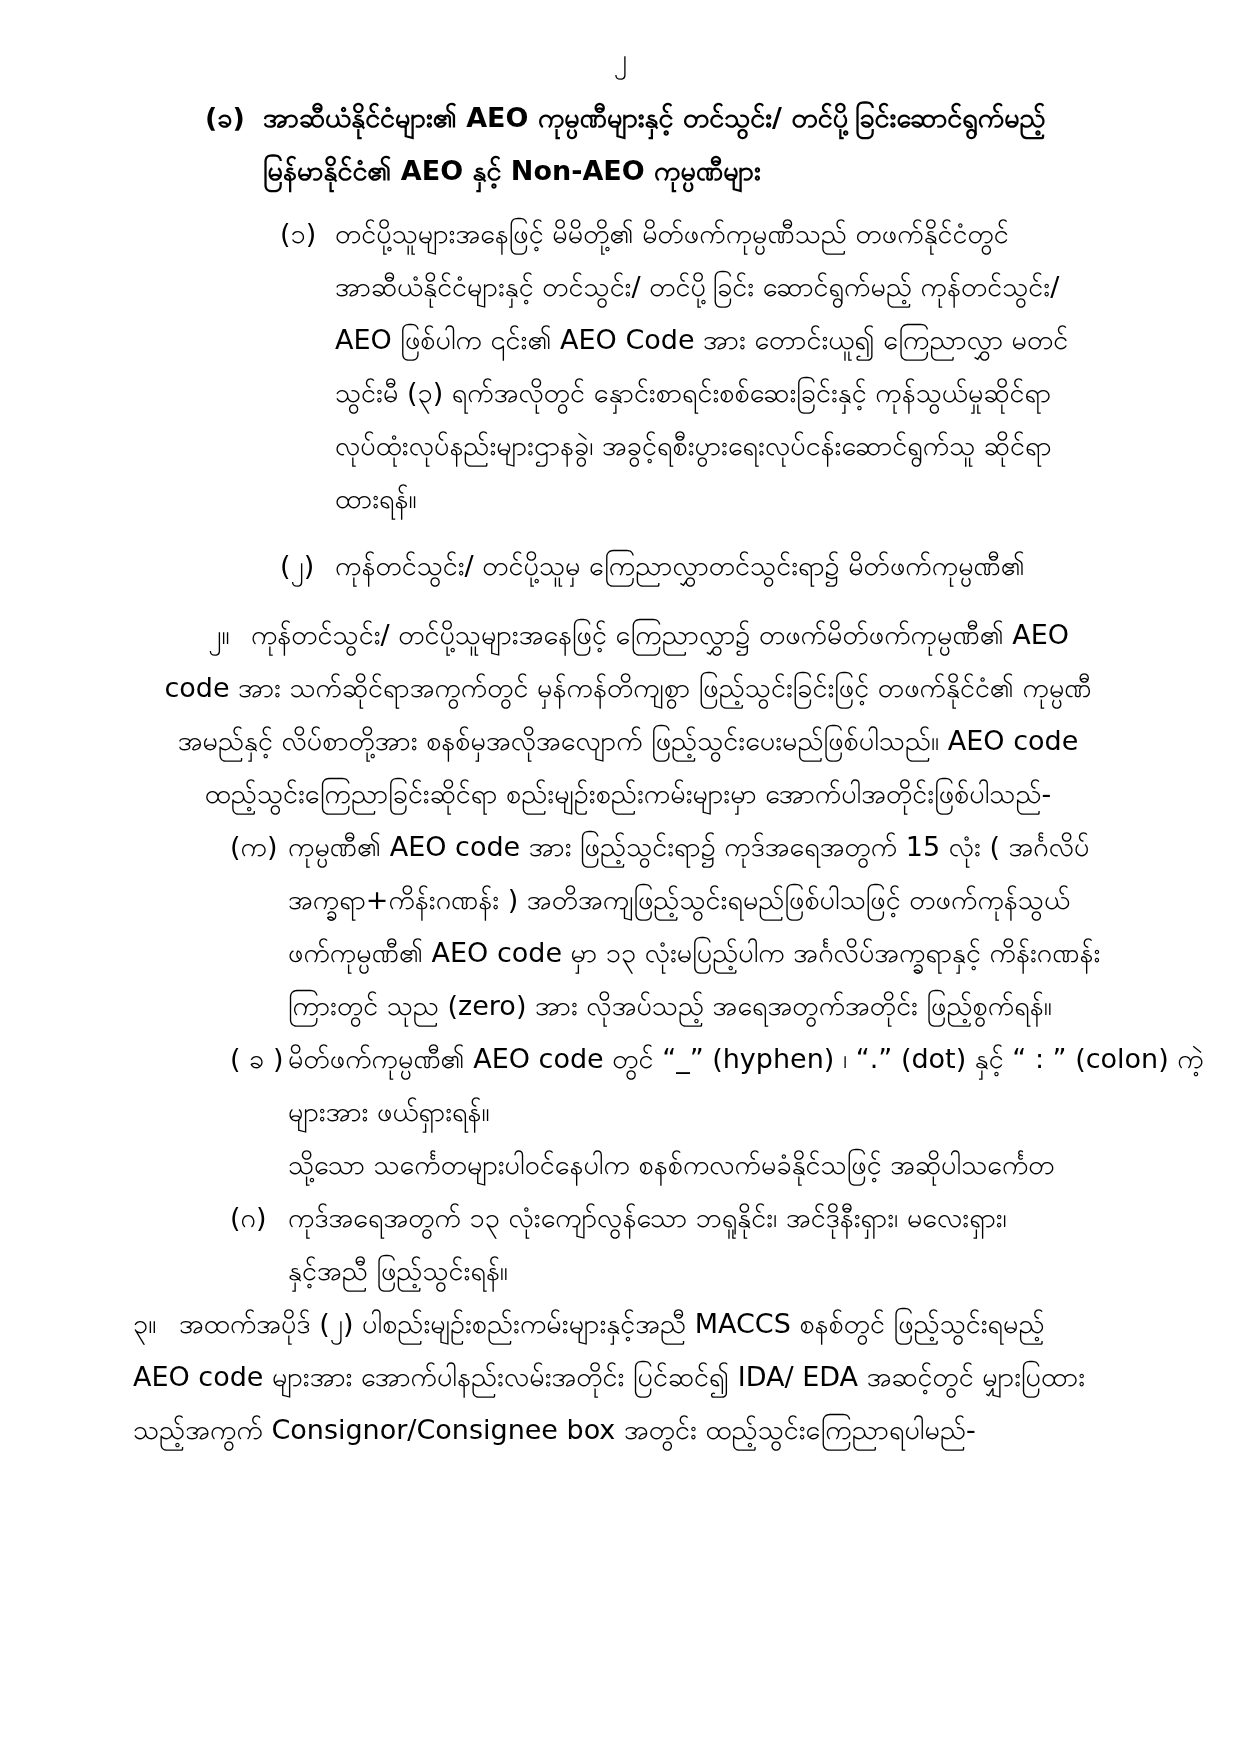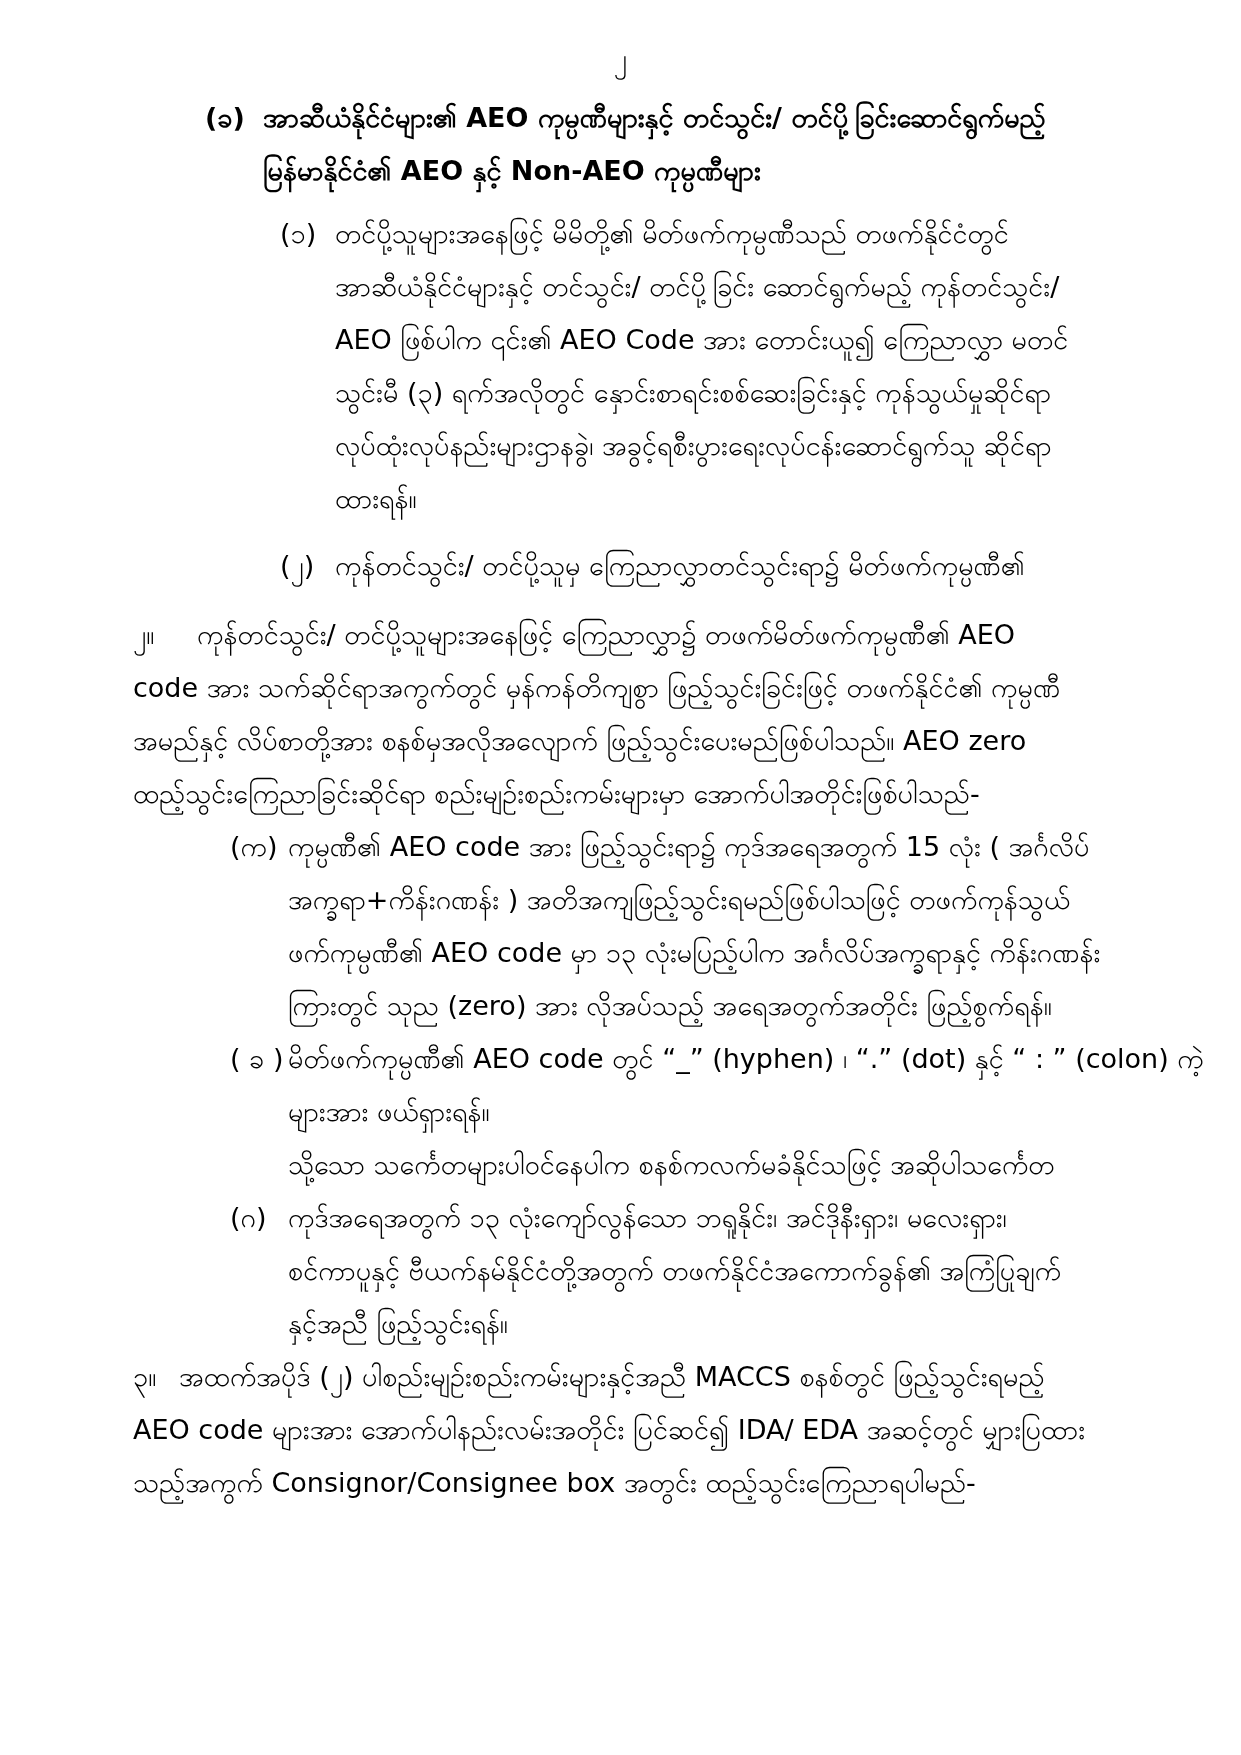--- a/index.html
+++ b/index.html
@@ -44,21 +44,21 @@
   .hdr .lbl { width: 58px; }
   .item1 { margin-left: 280px; }
   .item1 .lbl { width: 55px; }
   .item1 + .item1 { margin-top: 14px; }
   .item2 { margin-left: 230px; }
   .item2 .lbl { width: 58px; }
   .para {
     margin-left: 133px;
     margin-right: 118px;
   }
-  .para-2 { margin-top: 16px; }
+  .para-2 { margin-top: 16px; text-align: center; }
   .pnum { display: inline-block; }
   .pnum-2 { width: 64px; }
   .pnum-3 { width: 46px; }
   .line { white-space: nowrap; }
 </style>
 </head>
 <body>
 
 <div class="page">
 
@@ -89,21 +89,21 @@
     <div class="content">
       <div class="line">ကုန်တင်သွင်း/ တင်ပို့သူမှ ကြေညာလွှာတင်သွင်းရာ၌ မိတ်ဖက်ကုမ္ပဏီ၏</div>
     </div>
   </div>
 
   <div class="para para-2">
     <div class="line">
       <span class="pnum pnum-2">၂။</span><span>ကုန်တင်သွင်း/ တင်ပို့သူများအနေဖြင့် ကြေညာလွှာ၌  တဖက်မိတ်ဖက်ကုမ္ပဏီ၏ AEO</span>
     </div>
     <div class="line">code အား သက်ဆိုင်ရာအကွက်တွင် မှန်ကန်တိကျစွာ ဖြည့်သွင်းခြင်းဖြင့် တဖက်နိုင်ငံ၏ ကုမ္ပဏီ</div>
-    <div class="line">အမည်နှင့် လိပ်စာတို့အား စနစ်မှအလိုအလျောက် ဖြည့်သွင်းပေးမည်ဖြစ်ပါသည်။ AEO zero</div>
+    <div class="line">အမည်နှင့် လိပ်စာတို့အား စနစ်မှအလိုအလျောက် ဖြည့်သွင်းပေးမည်ဖြစ်ပါသည်။ AEO code</div>
     <div class="line">ထည့်သွင်းကြေညာခြင်းဆိုင်ရာ စည်းမျဉ်းစည်းကမ်းများမှာ အောက်ပါအတိုင်းဖြစ်ပါသည်-</div>
   </div>
 
   <div class="block item2">
     <span class="lbl">(က)</span>
     <div class="content">
       <div class="line">ကုမ္ပဏီ၏ AEO code အား ဖြည့်သွင်းရာ၌ ကုဒ်အရေအတွက် 15 လုံး ( အင်္ဂလိပ်</div>
       <div class="line">အက္ခရာ+ကိန်းဂဏန်း ) အတိအကျဖြည့်သွင်းရမည်ဖြစ်ပါသဖြင့် တဖက်ကုန်သွယ်</div>
       <div class="line">ဖက်ကုမ္ပဏီ၏ AEO code မှာ ၁၃ လုံးမပြည့်ပါက အင်္ဂလိပ်အက္ခရာနှင့် ကိန်းဂဏန်း</div>
       <div class="line">ကြားတွင် သုည (zero) အား လိုအပ်သည့် အရေအတွက်အတိုင်း ဖြည့်စွက်ရန်။</div>
@@ -116,21 +116,20 @@
       <div class="line">မိတ်ဖက်ကုမ္ပဏီ၏ AEO code တွင် “_” (hyphen) ၊ “.” (dot) နှင့် “ : ” (colon) ကဲ့</div>
       <div class="line">များအား ဖယ်ရှားရန်။</div>
       <div class="line">သို့သော  သင်္ကေတများပါဝင်နေပါက  စနစ်ကလက်မခံနိုင်သဖြင့်  အဆိုပါသင်္ကေတ</div>
     </div>
   </div>
 
   <div class="block item2">
     <span class="lbl">(ဂ)</span>
     <div class="content">
       <div class="line">ကုဒ်အရေအတွက် ၁၃ လုံးကျော်လွန်သော ဘရူနိုင်း၊ အင်ဒိုနီးရှား၊ မလေးရှား၊</div>
-      <div class="line">စင်ကာပူနှင့် ဗီယက်နမ်နိုင်ငံတို့အတွက် တဖက်နိုင်ငံအကောက်ခွန်၏ အကြံပြုချက်</div>
       <div class="line">နှင့်အညီ ဖြည့်သွင်းရန်။</div>
     </div>
   </div>
 
   <div class="para">
     <div class="line">
       <span class="pnum pnum-3">၃။</span><span>အထက်အပိုဒ် (၂) ပါစည်းမျဉ်းစည်းကမ်းများနှင့်အညီ MACCS စနစ်တွင် ဖြည့်သွင်းရမည့်</span>
     </div>
     <div class="line">AEO code များအား အောက်ပါနည်းလမ်းအတိုင်း ပြင်ဆင်၍ IDA/ EDA အဆင့်တွင် မျှားပြထား</div>
     <div class="line">သည့်အကွက် Consignor/Consignee box အတွင်း ထည့်သွင်းကြေညာရပါမည်-</div>

